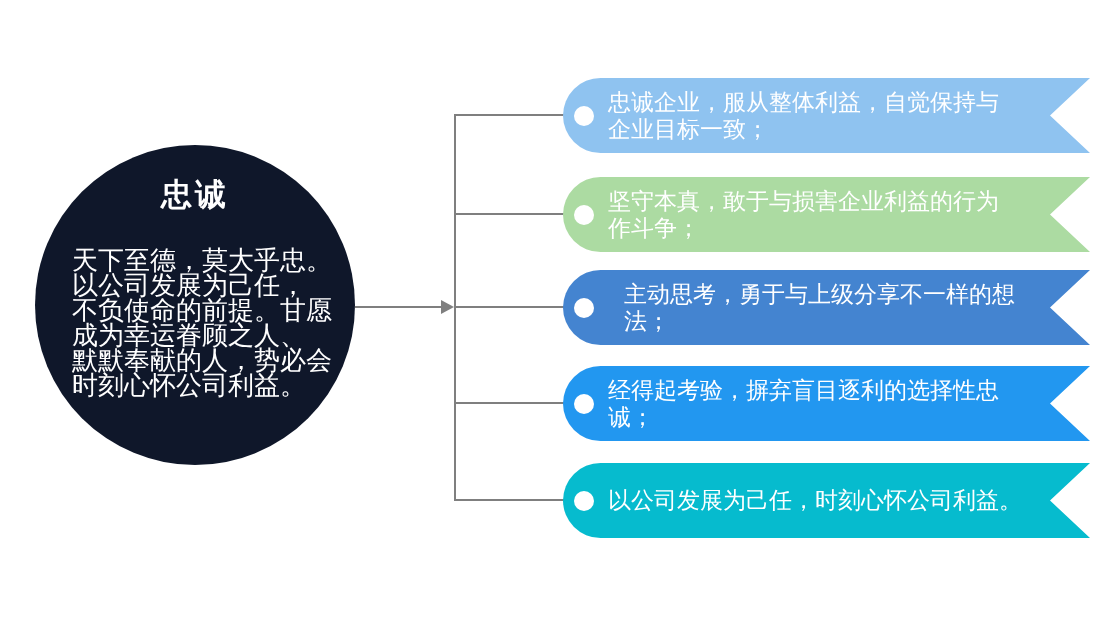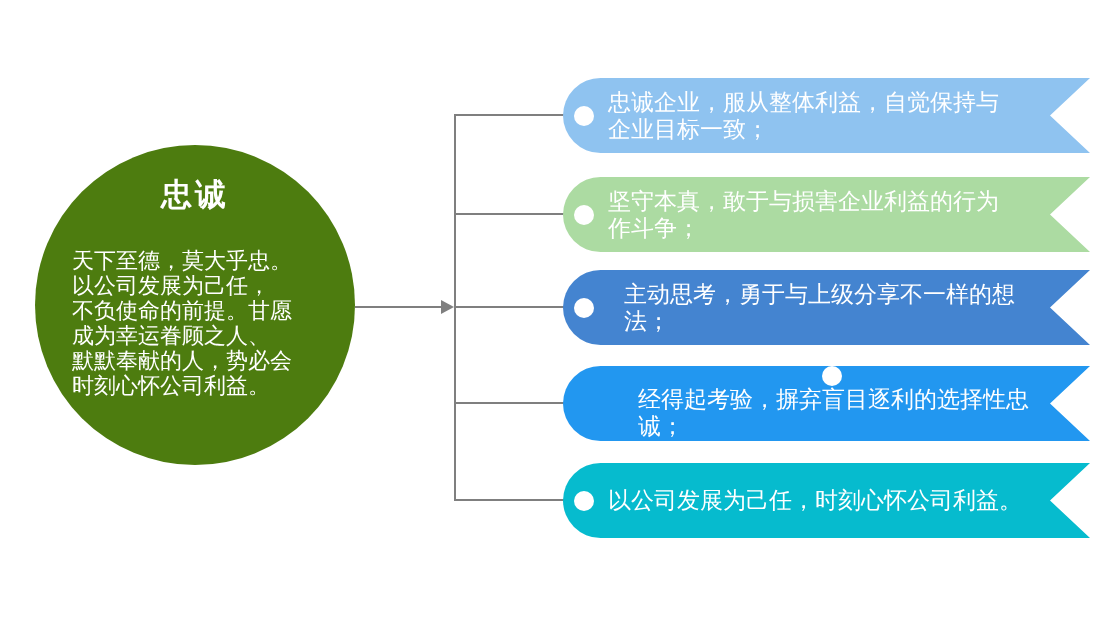--- a/index.html
+++ b/index.html
@@ -27,21 +27,21 @@
     text-align: center;
     font-size: 31px;
     line-height: 40px;
     font-weight: 700;
     letter-spacing: 3px;
   }
   .circle-body {
     margin-top: 33px;
     padding-left: 37px;
     padding-right: 14px;
-    font-size: 22px;
+    font-size: 26px;
     line-height: 25px;
   }
   .bline { white-space: nowrap; }
 
   
   .line { position: absolute; background: var(--connector-color); }
   .line-main  { left: 355px; top: 306px; width: 87px; height: 2px; }
   .arrowhead {
     position: absolute;
     left: 441px; top: 300px;
@@ -87,21 +87,21 @@
     font-size: 23px;
     line-height: 27px;
   }
   .btext div { white-space: nowrap; }
 </style>
 </head>
 <body>
 
 <div class="stage" style="background-color: rgb(255, 255, 255);">
 
-  <div class="circle" style="background-color: #4d7c0f;">
+  <div class="circle" style="background-color: #0f172a;">
     <div class="circle-title">忠诚</div>
     <div class="circle-body">
       <div class="bline">天下至德，莫大乎忠。</div>
       <div class="bline">以公司发展为己任，</div>
       <div class="bline">不负使命的前提。甘愿</div>
       <div class="bline">成为幸运眷顾之人、</div>
       <div class="bline">默默奉献的人，势必会</div>
       <div class="bline">时刻心怀公司利益。</div>
     </div>
   </div>
@@ -132,21 +132,21 @@
   </div>
 
   <div class="banner banner-2" style="background-color: rgb(68, 132, 208); gap: 16px;">
     <span class="bullet"></span>
     <div class="btext">
       <div>主动思考，勇于与上级分享不一样的想</div>
       <div>法；</div>
     </div>
   </div>
 
-  <div class="banner banner-3" style="background-color: rgb(34, 151, 240); flex-direction: column;">
+  <div class="banner banner-3" style="background-color: rgb(34, 151, 240);">
     <span class="bullet"></span>
     <div class="btext">
       <div>经得起考验，摒弃盲目逐利的选择性忠</div>
       <div>诚；</div>
     </div>
   </div>
 
   <div class="banner banner-4" style="background-color: rgb(6, 187, 206);">
     <span class="bullet"></span>
     <div class="btext">

